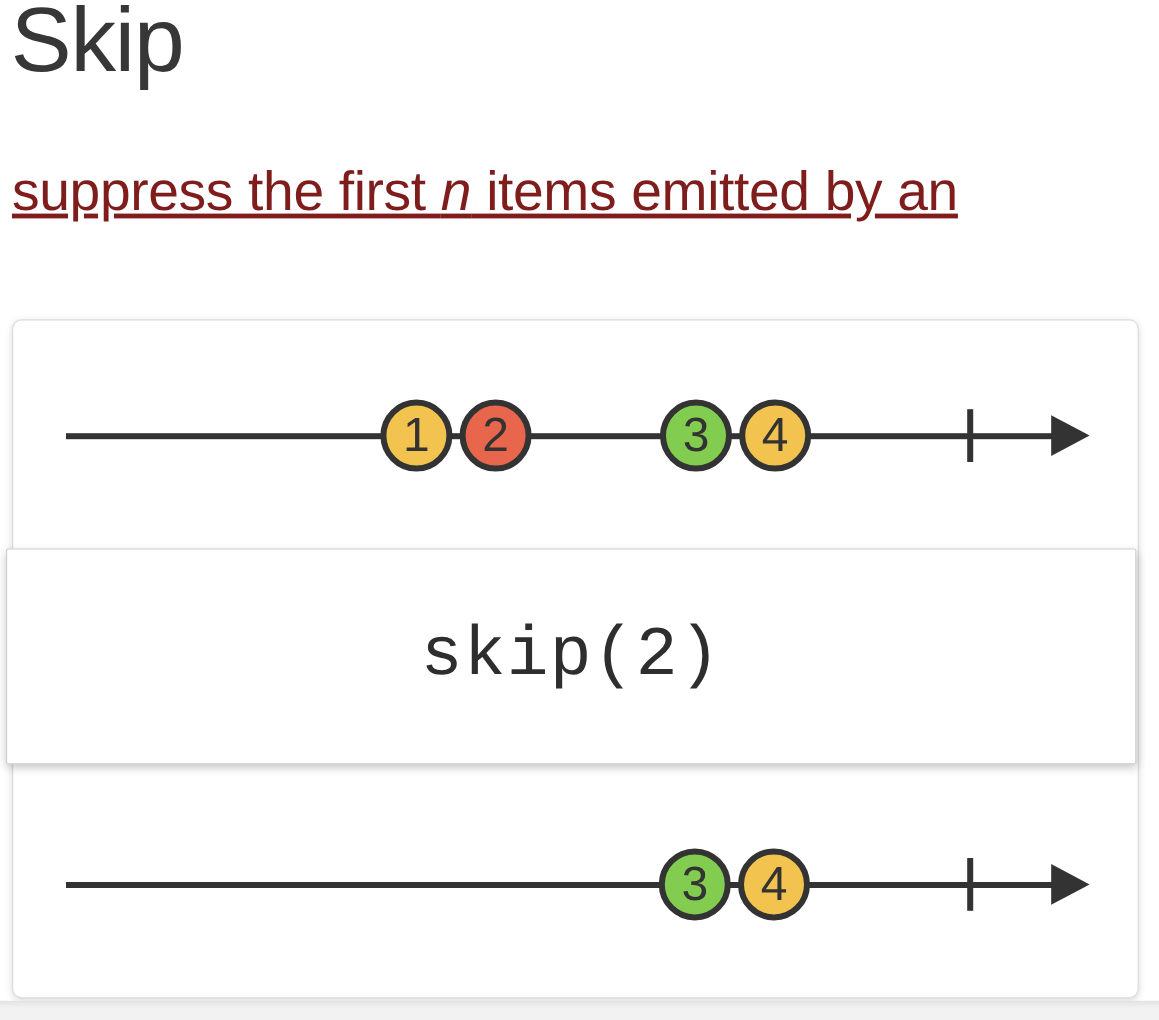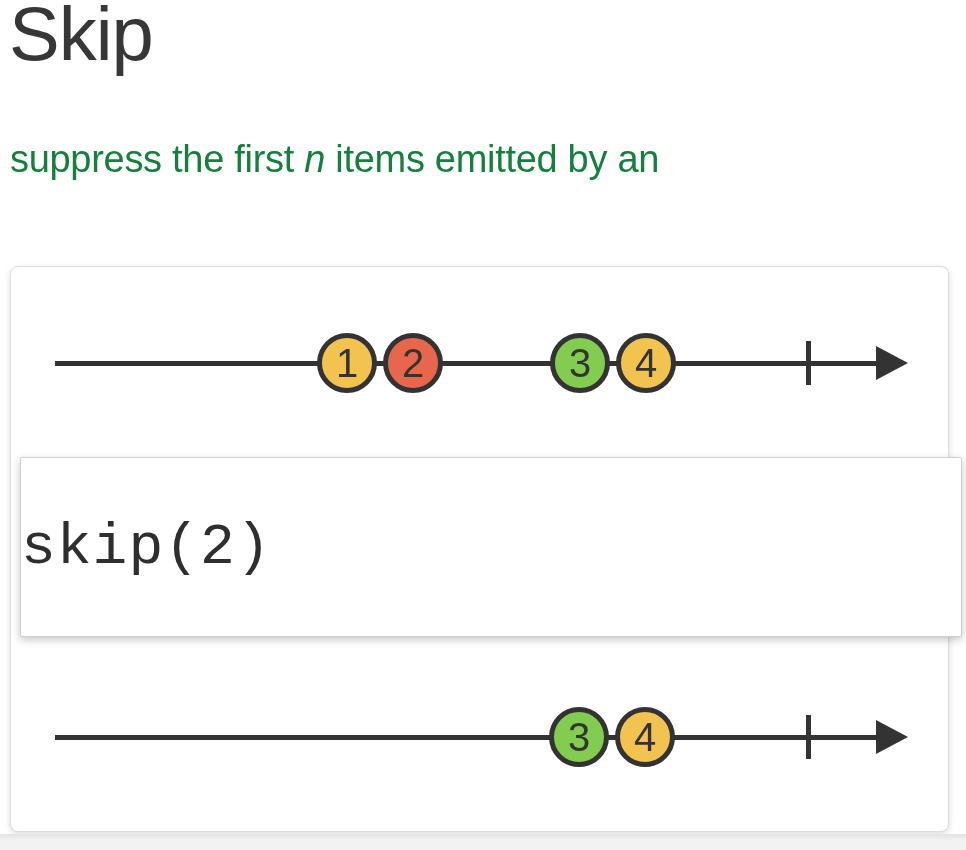--- a/index.html
+++ b/index.html
@@ -20,24 +20,25 @@
     line-height: 1;
     letter-spacing: -1px;
     color: #373737;
   }
 
   .description {
     position: absolute;
     left: 10px;
     top: 137px;
     width: 900px;
-    font-size: 38px;
+    font-size: 46px;
     line-height: 44px;
     letter-spacing: -0.3px;
-    color: #15803d;
+    color: #7f1d1d;
+    text-decoration: underline;
   }
   .description i { font-style: italic; }
 
   .diagram-panel {
     position: absolute;
     left: 10px;
     top: 266px;
     width: 937px;
     height: 564px;
     background: #ffffff;
@@ -93,30 +94,31 @@
     display: flex;
     align-items: center;
     justify-content: center;
     font-size: 40px;
     color: #333333;
     cursor: grab;
   }
 
   .operator-box {
     position: absolute;
-    left: 20px;
+    left: 5px;
     top: 457px;
     width: 940px;
     height: 178px;
     background: #ffffff;
     border: 1px solid #d0d0d0;
     border-radius: 2px;
     box-shadow: 0 3px 8px rgba(0,0,0,0.22);
     display: flex;
     align-items: center;
+    justify-content: center;
   }
   .operator-label {
     font-family: "Liberation Mono", monospace;
     font-size: 58px;
     letter-spacing: 1px;
     color: #2e2e2e;
   }
 
   .bottom-strip {
     position: absolute;

